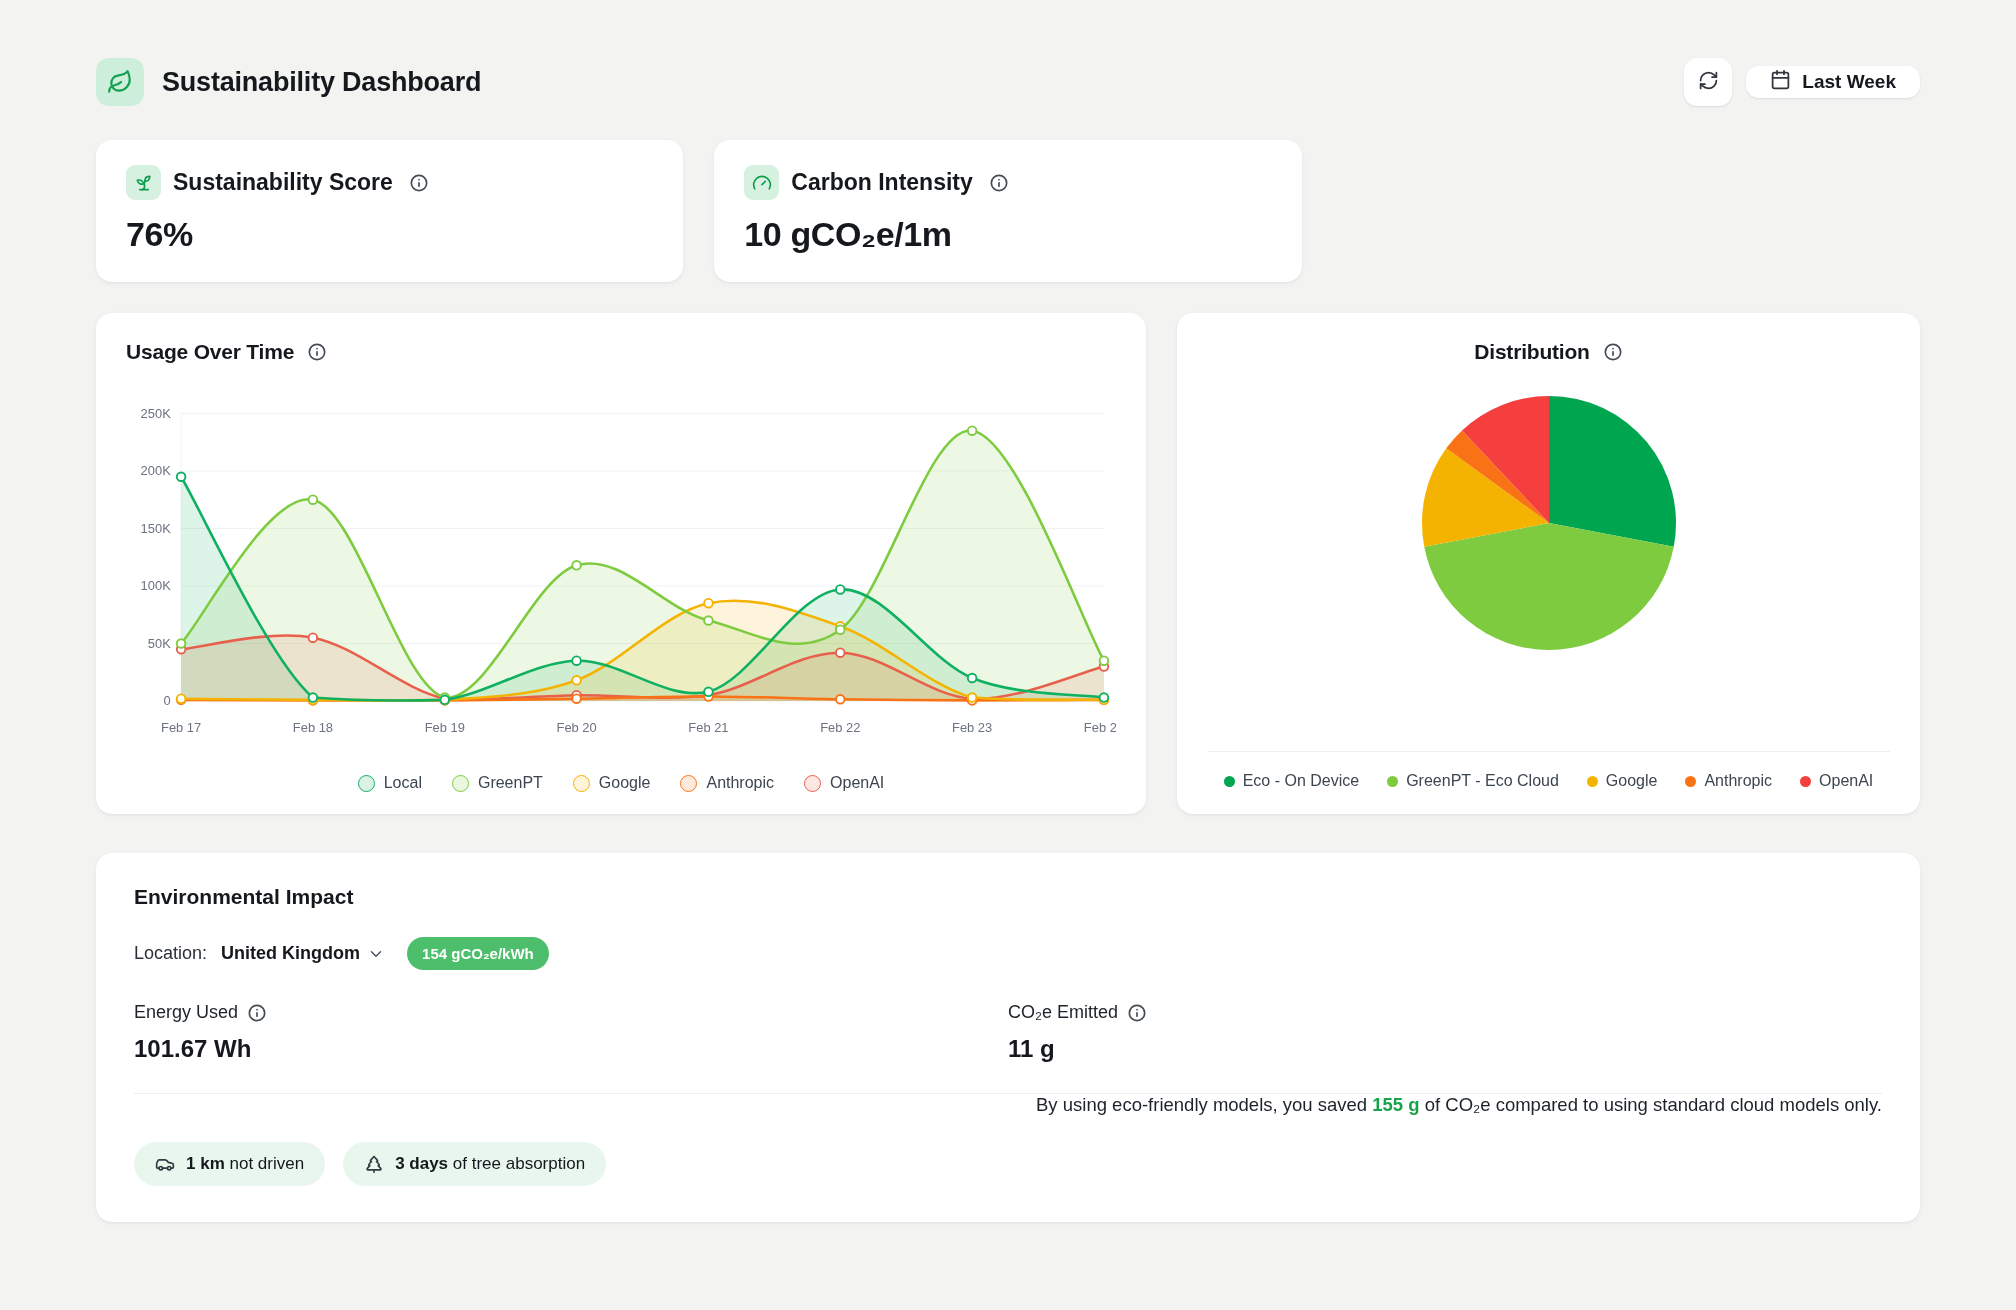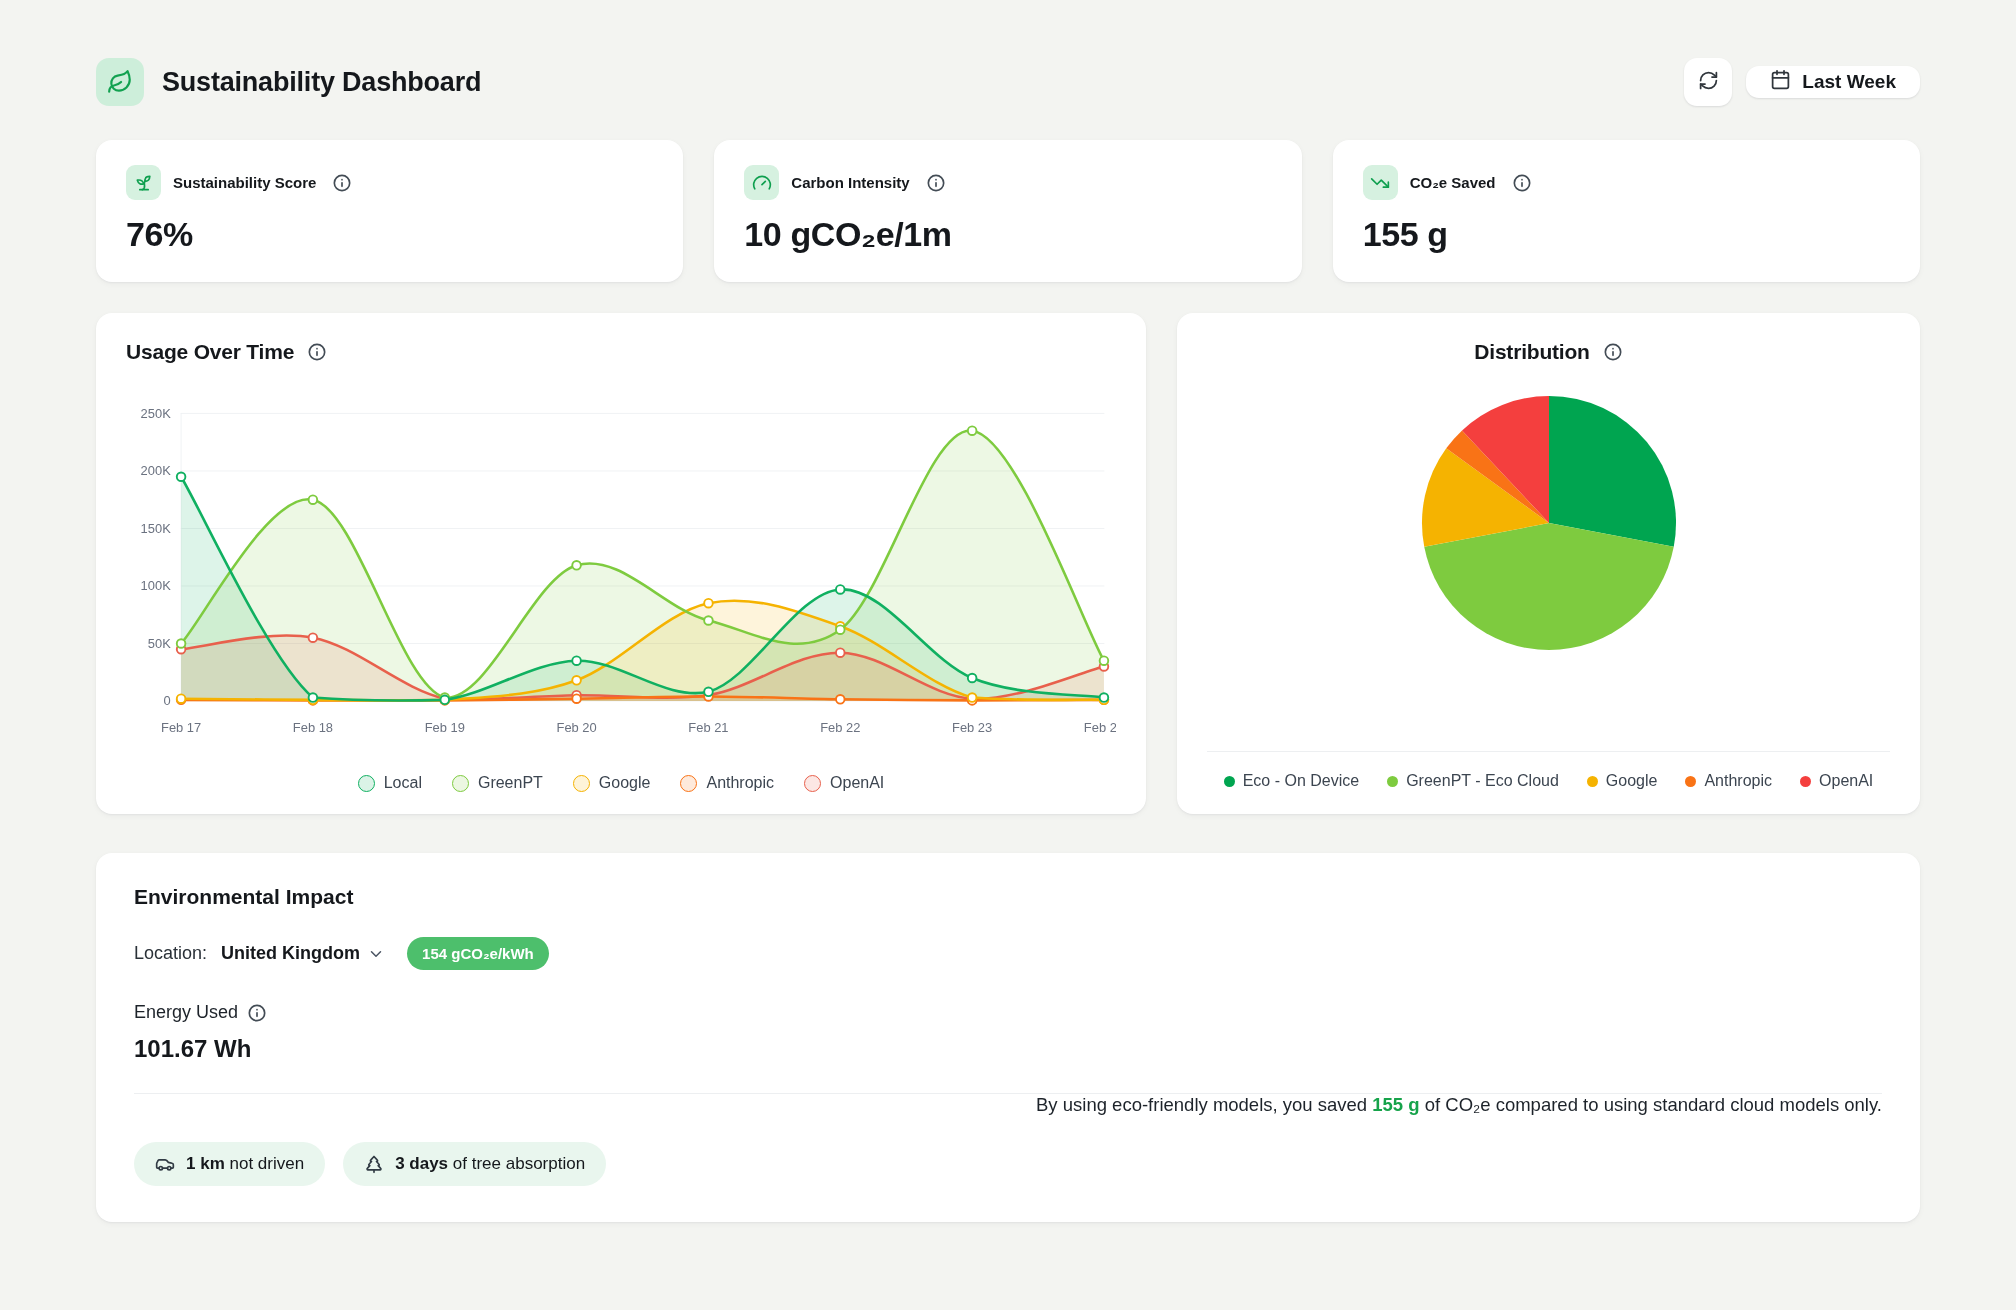--- a/index.html
+++ b/index.html
@@ -47,21 +47,21 @@
   
   .stats-row { display: grid; grid-template-columns: repeat(3, 1fr); gap: 31px; margin-top: 34px; }
   .stat-card { padding: 25px 30px 28px; }
   .stat-head { display: flex; align-items: center; gap: 12px; }
   .mini-chip {
     width: 35px; height: 35px; border-radius: 9px;
     background: #d6f1e0; color: #0e9f4e;
     display: grid; place-items: center; flex: none;
   }
   .mini-chip svg { width: 20px; height: 20px; }
-  .stat-label { font-size: 15px; font-weight: 700; }
+  .stat-label { font-size: 23px; font-weight: 700; }
   .info-ic { width: 20px; height: 20px; color: #434c55; margin-left: 4px; cursor: pointer; flex:none; }
   .stat-value { font-size: 34px; font-weight: 700; margin-top: 15px; letter-spacing: -.4px; }
 
   
   .charts-row { display: flex; gap: 31px; margin-top: 31px; align-items: stretch; }
   .usage-card { width: 1050px; padding: 27px 30px 22px; }
   .card-title-row { display: flex; align-items: center; gap: 9px; }
   .card-title { font-size: 21px; font-weight: 700; letter-spacing: -.2px; }
   #usage-chart { width: 100%; height: 402px; margin-top: 6px; display: block; }
   .usage-legend { display: flex; justify-content: center; gap: 30px; margin-top: 2px; }
@@ -175,37 +175,20 @@
         <span class="stat-label">Carbon Intensity</span>
         <svg class="info-ic" viewBox="0 0 24 24" fill="none" stroke="currentColor" stroke-width="2">
             <circle cx="12" cy="12" r="9.2"></circle>
             <path d="M12 16v-4.2"></path>
             <path d="M12 8h.01"></path>
           </svg>
       </div>
       <div class="stat-value">10 gCO₂e/1m</div>
     </div>
 
-    <div class="card stat-card">
-      <div class="stat-head">
-        <span class="mini-chip">
-          <svg viewBox="0 0 24 24" fill="none" stroke="currentColor" stroke-width="2">
-            <polyline points="22 17 13.5 8.5 8.5 13.5 2 7"></polyline>
-              <polyline points="16 17 22 17 22 11"></polyline>
-          </svg>
-        </span>
-        <span class="stat-label">CO₂e Saved</span>
-        <svg class="info-ic" viewBox="0 0 24 24" fill="none" stroke="currentColor" stroke-width="2">
-            <circle cx="12" cy="12" r="9.2"></circle>
-            <path d="M12 16v-4.2"></path>
-            <path d="M12 8h.01"></path>
-          </svg>
-      </div>
-      <div class="stat-value">155 g</div>
-    </div>
   </div>
 
   <div class="charts-row">
     <div class="card usage-card">
       <div class="card-title-row">
         <span class="card-title">Usage Over Time</span>
         <svg class="info-ic" viewBox="0 0 24 24" fill="none" stroke="currentColor" stroke-width="2">
             <circle cx="12" cy="12" r="9.2"></circle>
             <path d="M12 16v-4.2"></path>
             <path d="M12 8h.01"></path>
@@ -368,20 +351,31 @@
         <div class="istat-label">
           <span>Energy Used</span>
           <svg class="info-ic" style="margin-left:0" viewBox="0 0 24 24" fill="none" stroke="currentColor" stroke-width="2">
               <circle cx="12" cy="12" r="9.2"></circle>
               <path d="M12 16v-4.2"></path>
               <path d="M12 8h.01"></path>
             </svg>
         </div>
         <div class="istat-value">101.67 Wh</div>
       </div>
+      <div>
+        <div class="istat-label">
+          <span>CO₂e Emitted</span>
+          <svg class="info-ic" style="margin-left:0" viewBox="0 0 24 24" fill="none" stroke="currentColor" stroke-width="2">
+              <circle cx="12" cy="12" r="9.2"></circle>
+              <path d="M12 16v-4.2"></path>
+              <path d="M12 8h.01"></path>
+            </svg>
+        </div>
+        <div class="istat-value">11 g</div>
+      </div>
     </div>
 
     <p class="summary"><span>By using eco-friendly models, you saved </span><span class="hl">155 g</span><span> of CO₂e compared to using standard cloud models only.</span></p>
 
     <div class="pills">
       <div class="pill">
         <svg viewBox="0 0 24 24" fill="none" stroke="currentColor" stroke-width="2">
           <path d="M19 17h2c.6 0 1-.4 1-1v-3c0-.9-.7-1.7-1.5-1.9C18.7 10.6 16 10 16 10s-1.3-1.4-2.2-2.3c-.5-.4-1.1-.7-1.8-.7H5c-.6 0-1.1.4-1.4.9l-1.4 2.9A3.7 3.7 0 0 0 2 12v4c0 .6.4 1 1 1h2"></path>
           <circle cx="7" cy="17" r="2"></circle>
             <path d="M9 17h6"></path>

